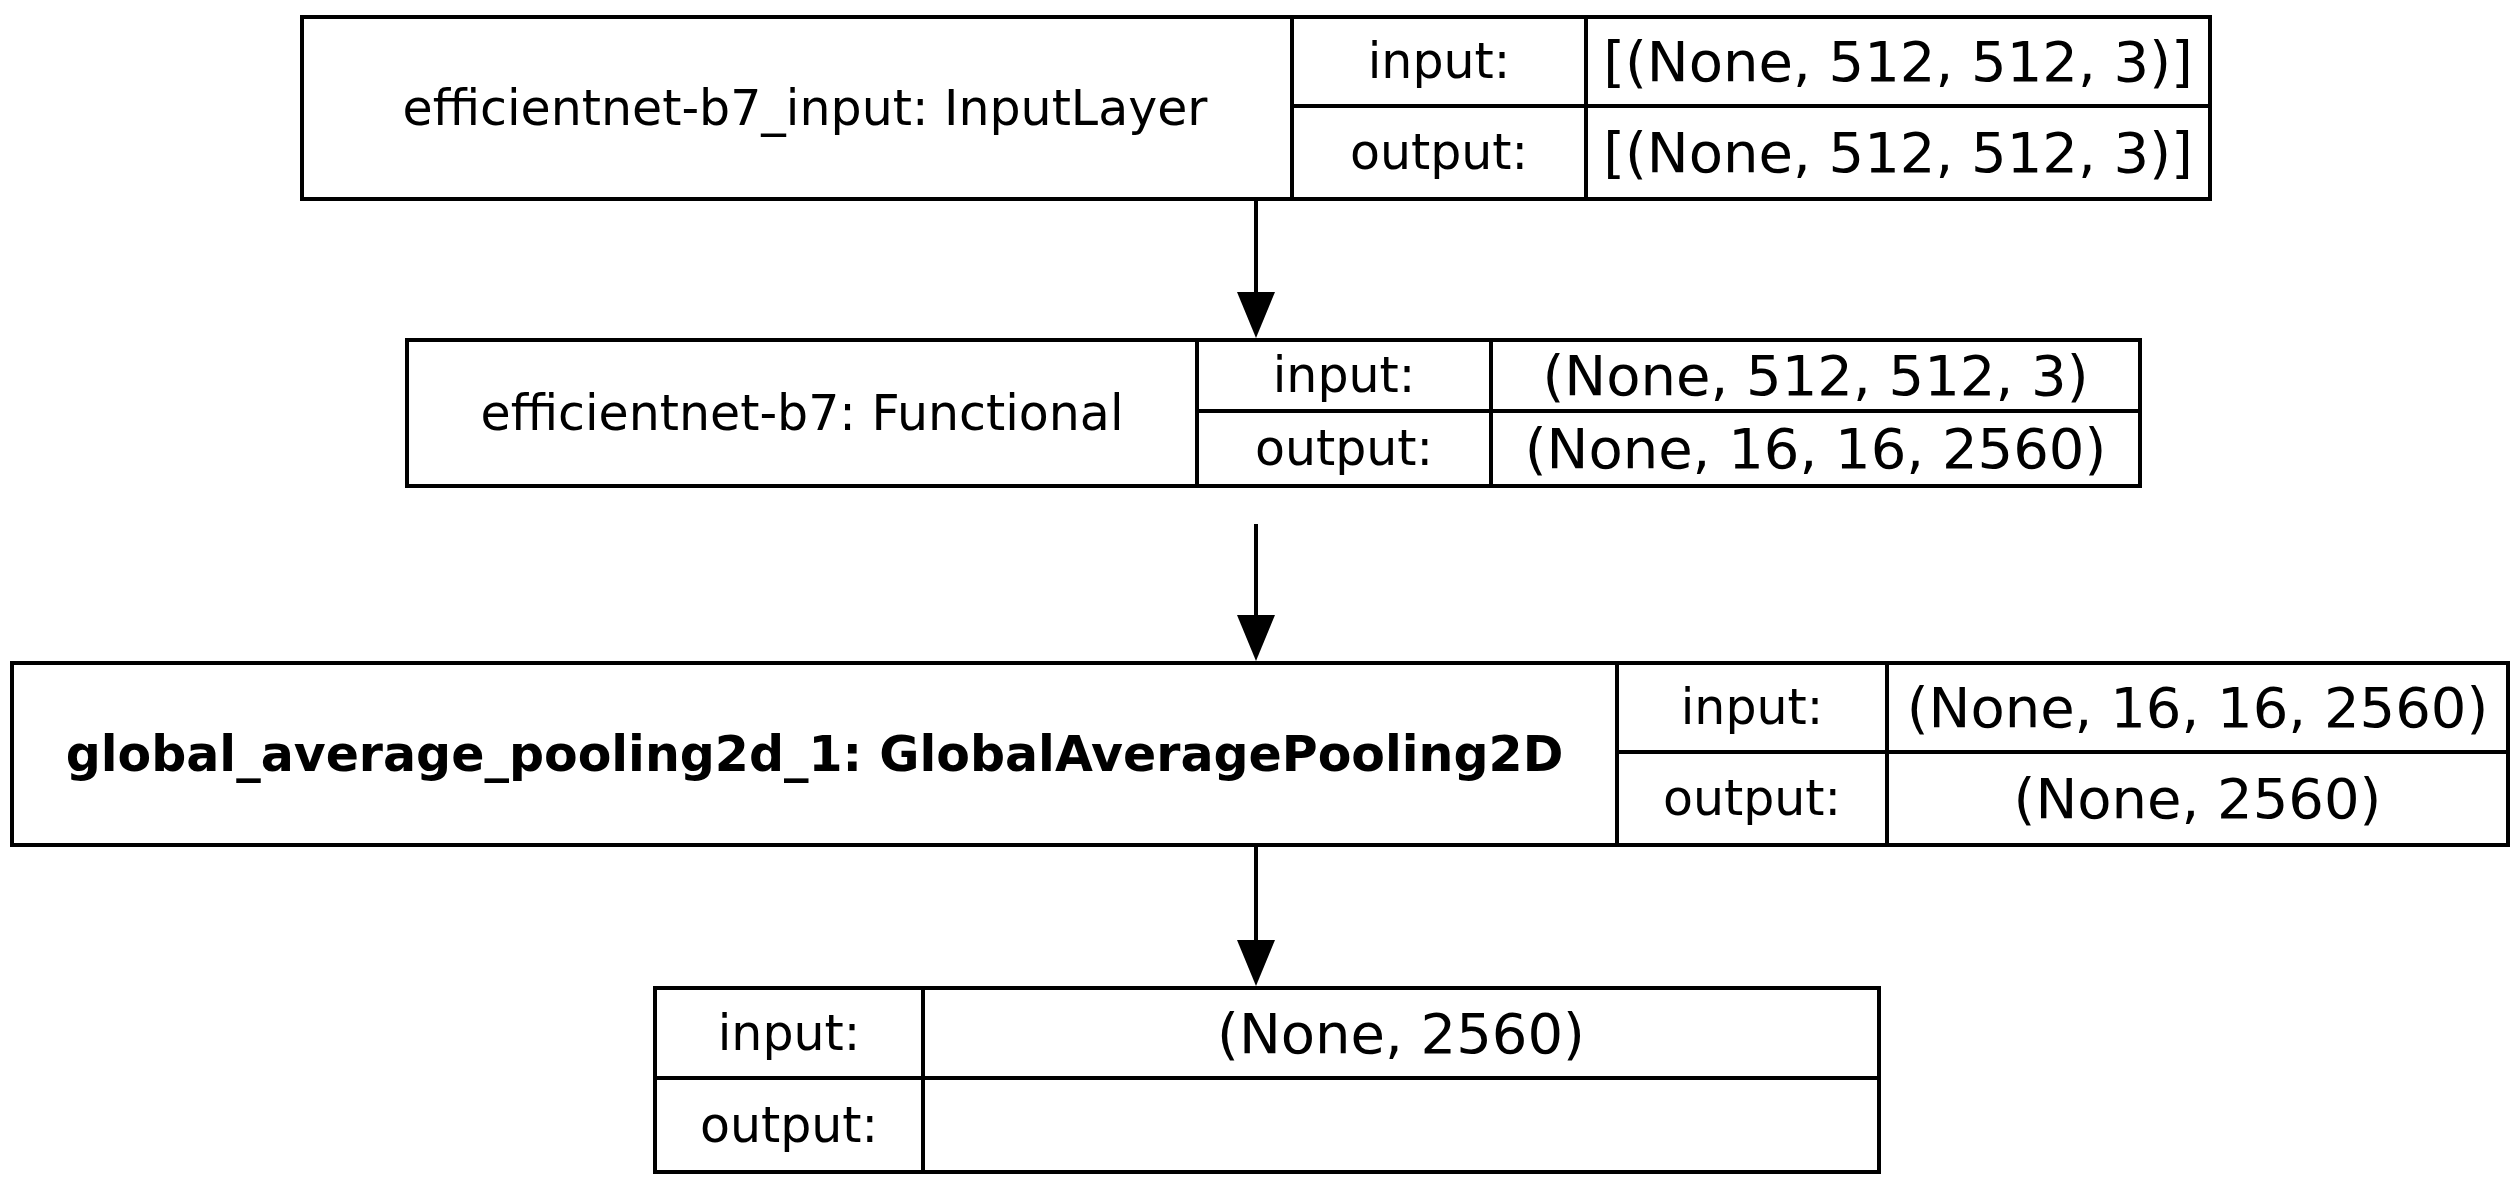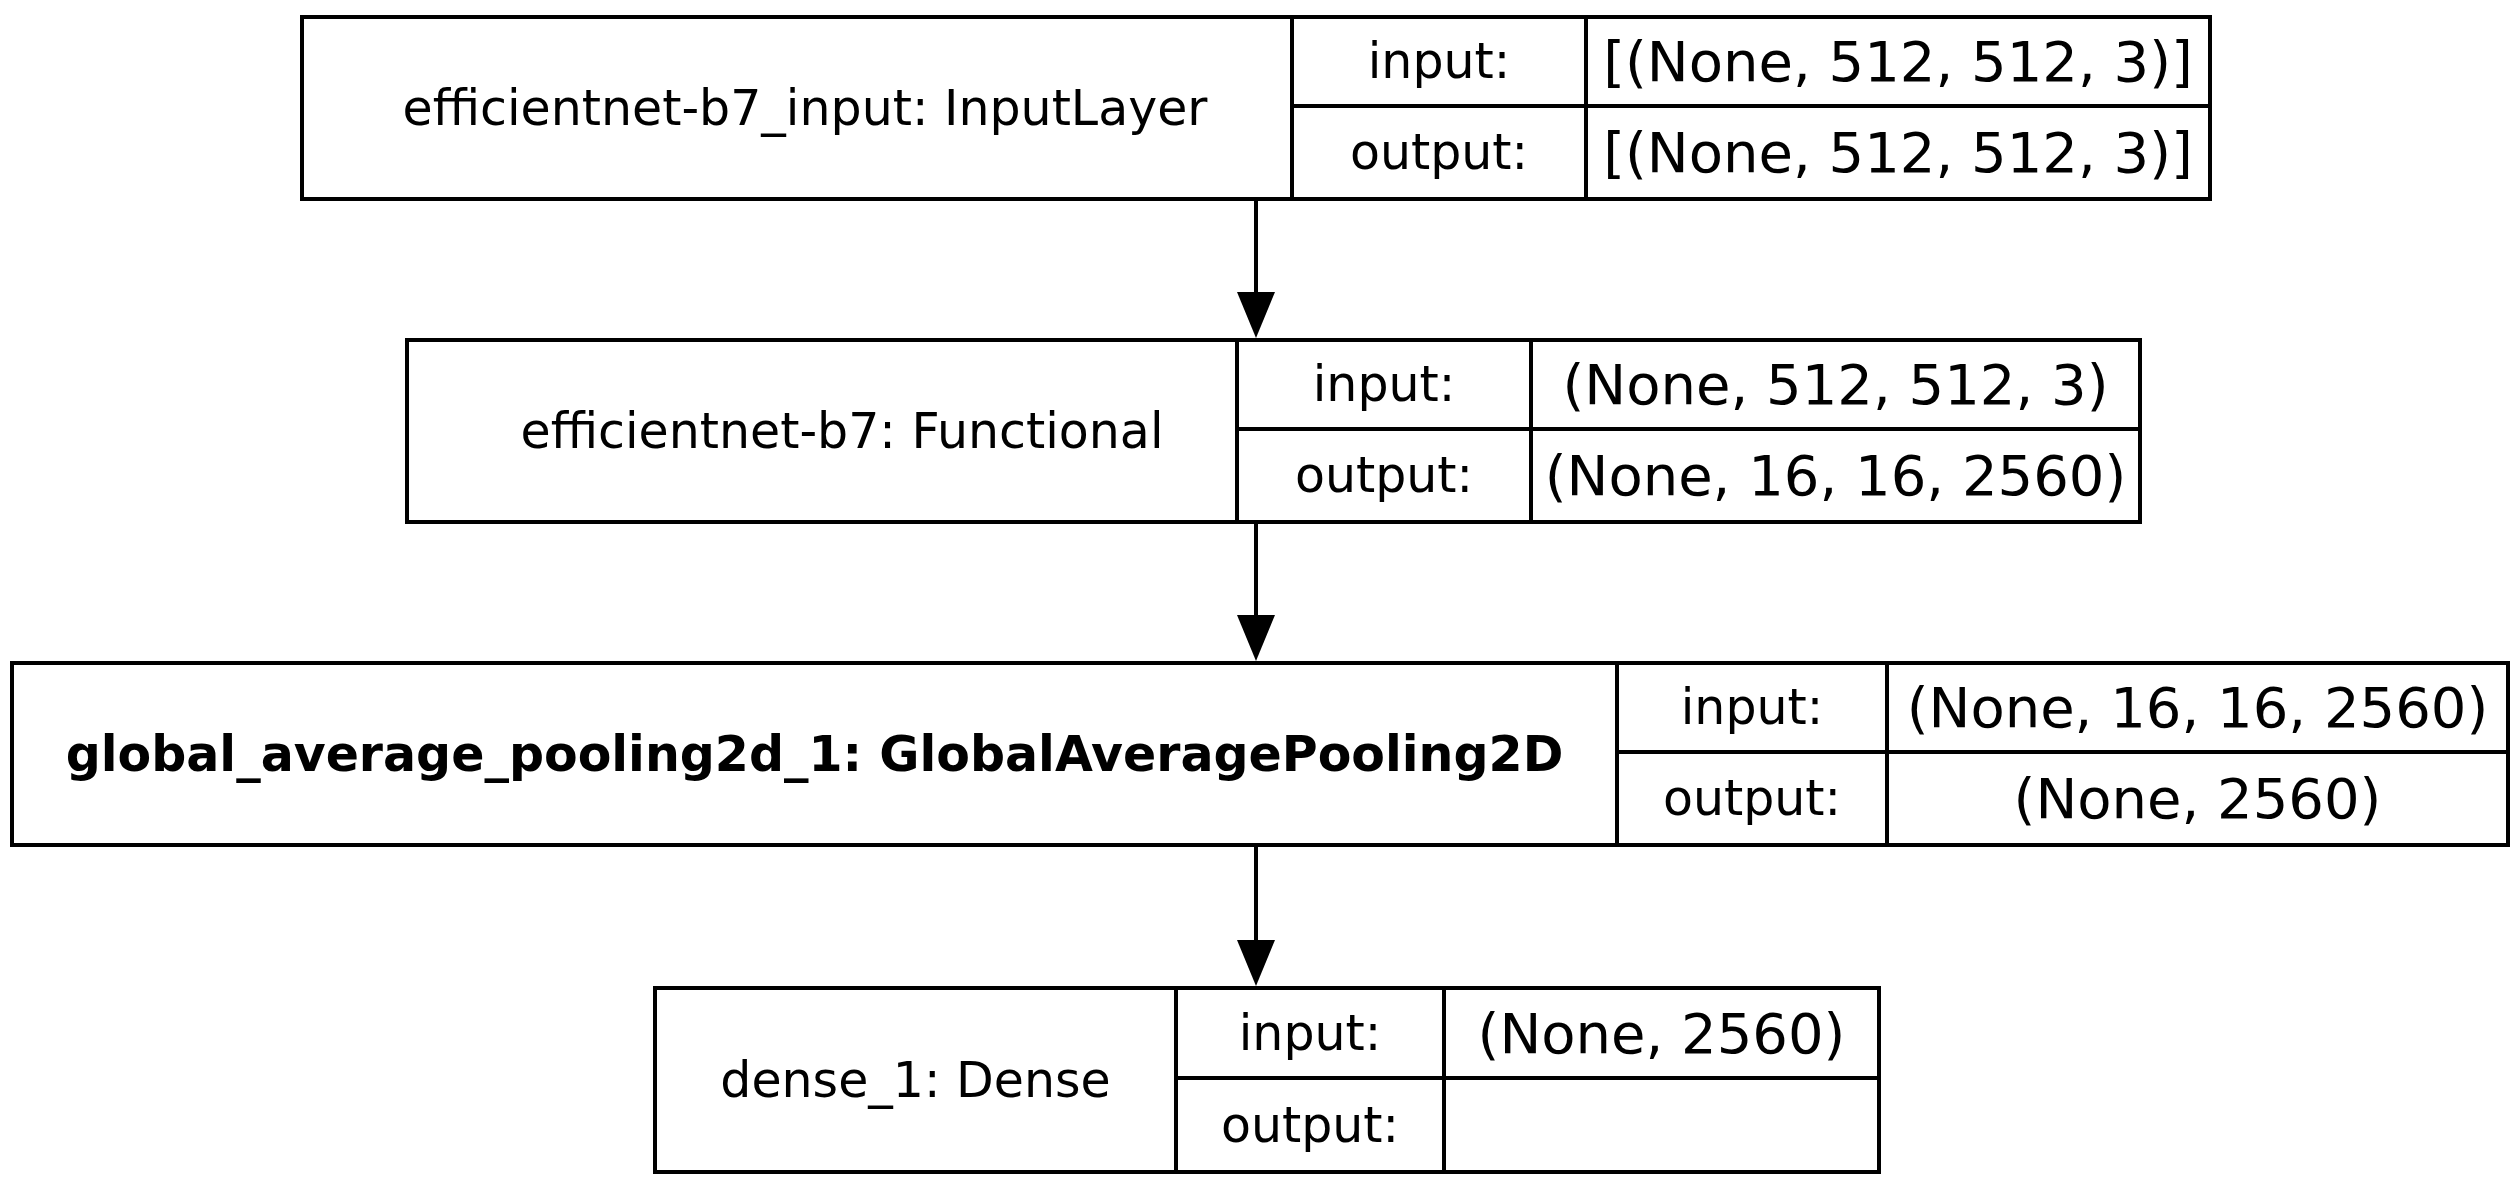--- a/index.html
+++ b/index.html
@@ -84,21 +84,21 @@
     border-left: 19px solid transparent;
     border-right: 19px solid transparent;
     border-top: 46px solid #000000;
   }
 
   
   #node-0 { left: 300px;  top: 15px;  width: 1912px; height: 186px; }
   #node-0 .name-cell { width: 990px; padding-left: 34px; }
   #node-0 .io-label  { width: 294px; }
 
-  #node-1 { left: 405px;  top: 338px; width: 1737px; height: 186px; padding-left: 40px; }
+  #node-1 { left: 405px;  top: 338px; width: 1737px; height: 150px; }
   #node-1 .name-cell { width: 790px; }
   #node-1 .io-label  { width: 294px; }
 
   #node-2 { left: 10px;   top: 661px; width: 2500px; height: 186px; }
   #node-2 .name-cell { width: 1605px; font-weight: bold; }
   #node-2 .io-label  { width: 270px; }
 
   #node-3 { left: 653px;  top: 986px; width: 1228px; height: 188px; }
   #node-3 .name-cell { width: 521px; }
   #node-3 .io-label  { width: 268px; }
@@ -163,21 +163,20 @@
       </div>
     </div>
   </div>
 
   <div class="edge" id="edge-2">
     <div class="shaft"></div>
     <div class="head"></div>
   </div>
 
   <div class="node" id="node-3">
-    <div class="name-cell">dense_1: Dense</div>
     <div class="io-grid">
       <div class="io-row first">
         <div class="io-label">input:</div>
         <div class="io-value">(None, 2560)</div>
       </div>
       <div class="io-row">
         <div class="io-label">output:</div>
       </div>
     </div>
   </div>

